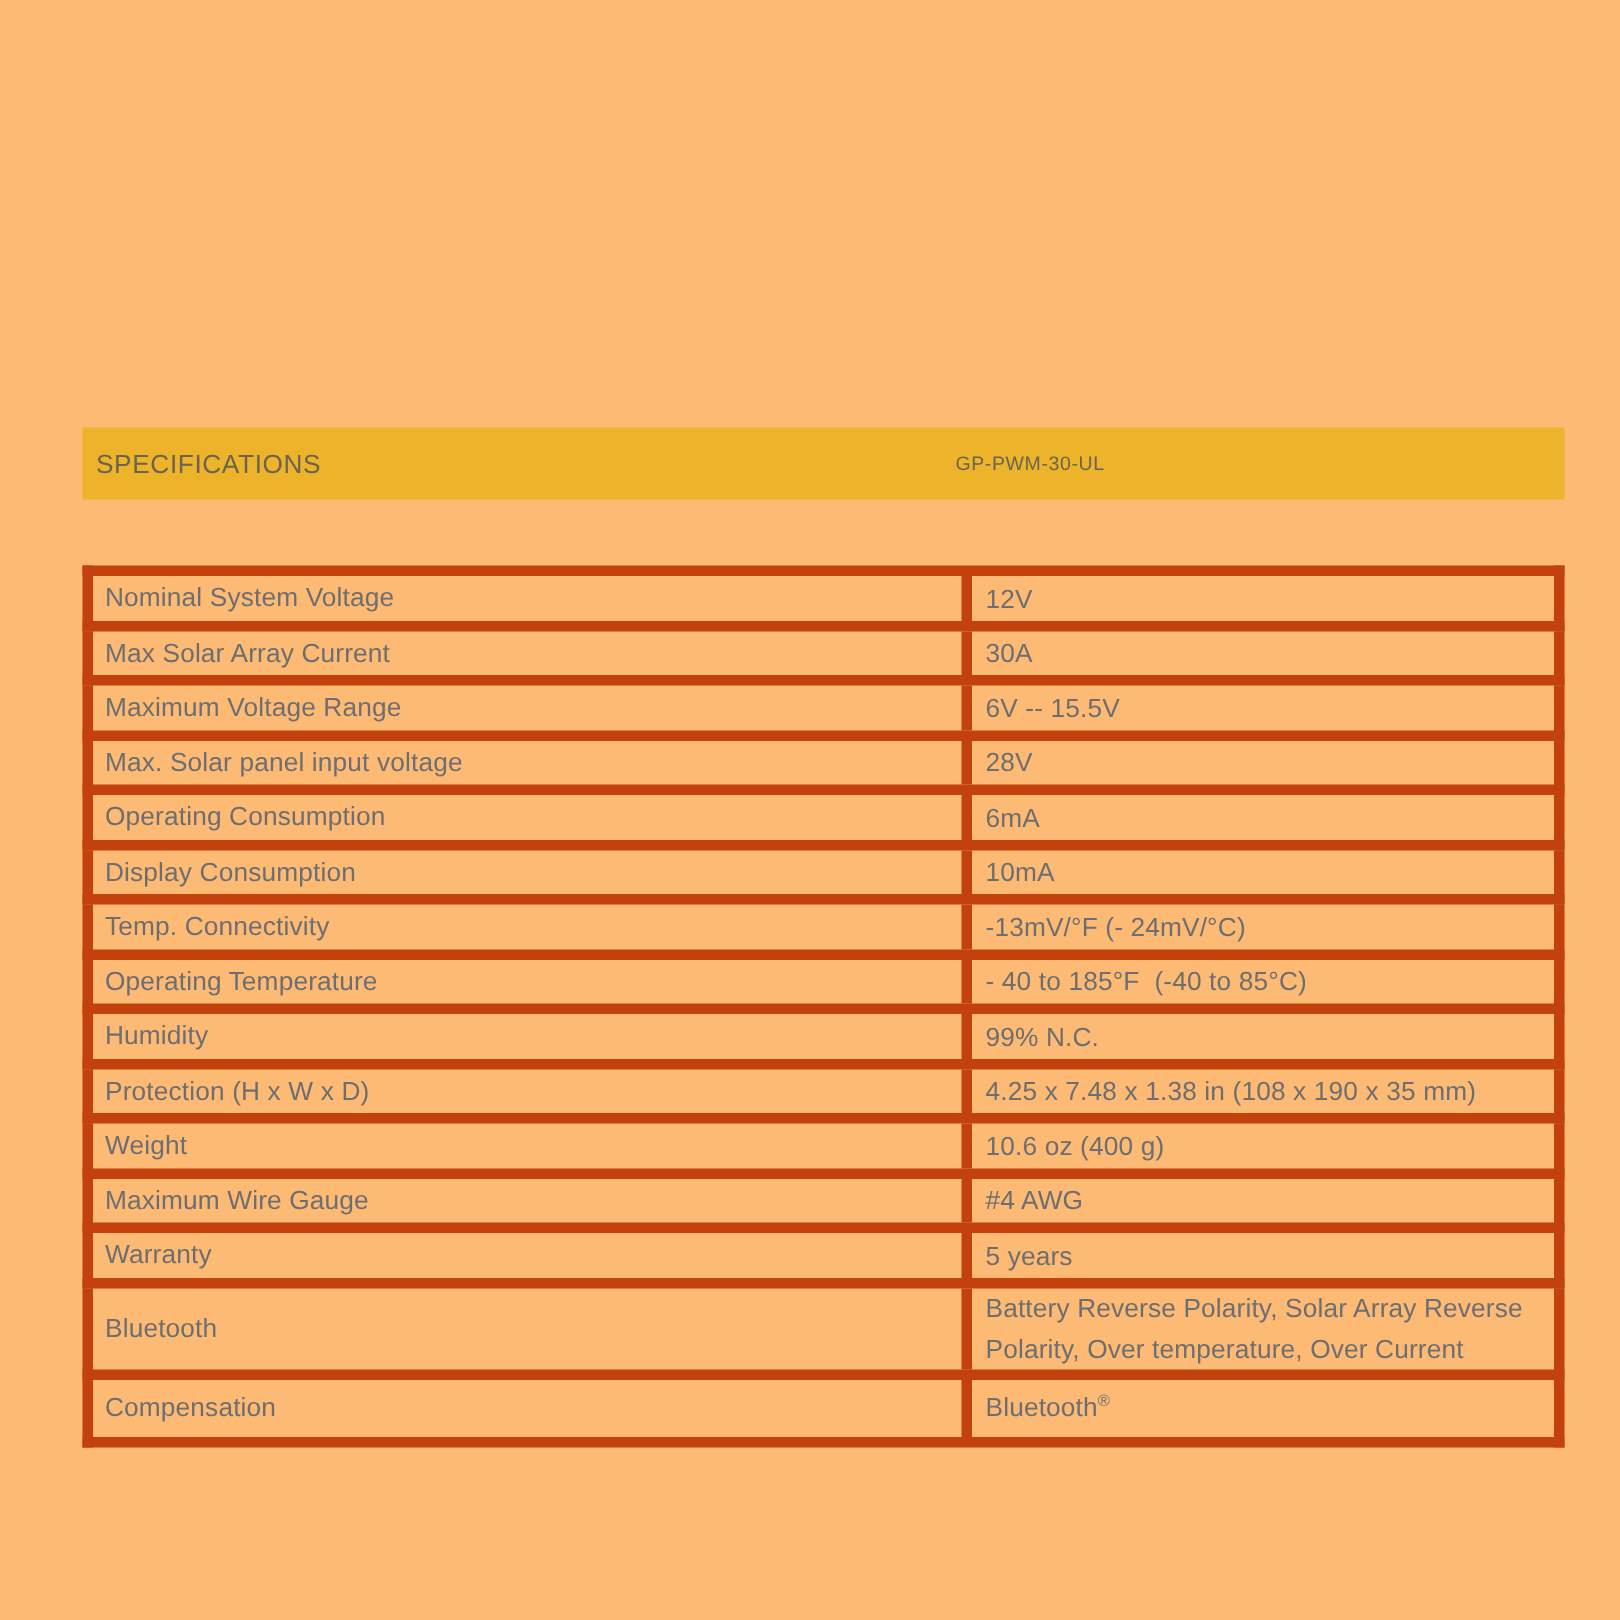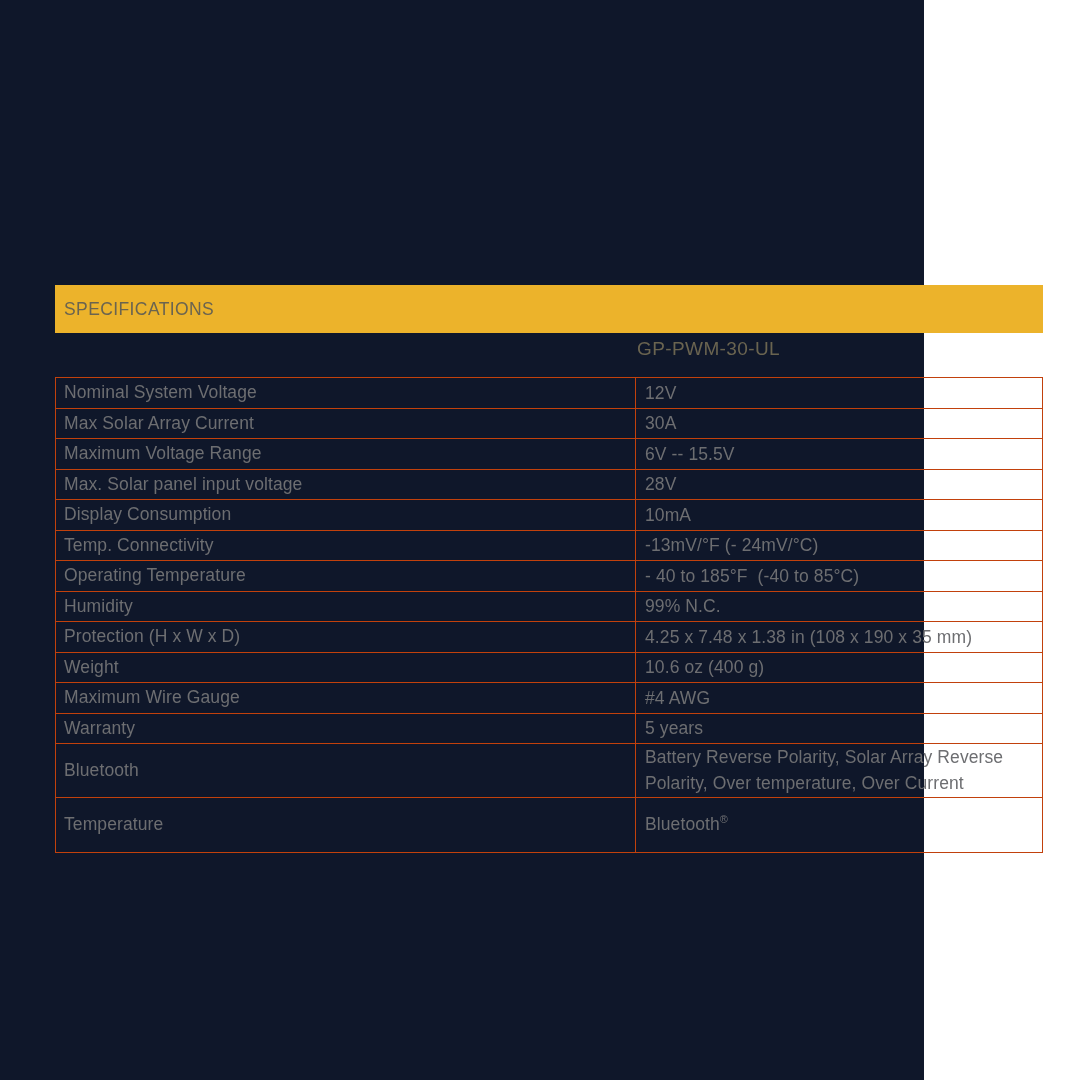--- a/index.html
+++ b/index.html
@@ -6,23 +6,23 @@
     margin: 0;
     padding: 0;
     background: #ffffff;
     width: 1080px;
     height: 1080px;
     font-family: "Liberation Sans", "DejaVu Sans", sans-serif;
     overflow: hidden;
   }
   .page {
     position: relative;
-    width: 924px;
+    width: 1080px;
     height: 1080px;
-    background: #0f172a;
+    background: #fdba74;
   }
   .spec-table-wrap {
     position: absolute;
     left: 55px;
     top: 285px;
     width: 988px;
   }
   .spec-header {
     display: flex;
     height: 48px;
@@ -36,32 +36,31 @@
     box-sizing: border-box;
     font-size: 17.5px;
     letter-spacing: 0.4px;
     color: #6A6450;
   }
   .spec-header .hcol2 {
     flex: 1;
     line-height: 48px;
     padding-left: 10px;
     box-sizing: border-box;
-    font-size: 19px;
+    font-size: 13px;
     letter-spacing: 0.4px;
     color: #6A6450;
-    margin-top: 40px;
   }
   table.spec-body {
     width: 988px;
     border-collapse: collapse;
     table-layout: fixed;
   }
   table.spec-body, table.spec-body td {
-    border: 1px solid #c2410c;
+    border: 7px solid #c2410c;
     margin-top: 44px;
   }
   table.spec-body td {
     font-size: 17.5px;
     color: #6D6E71;
     letter-spacing: 0.1px;
     vertical-align: middle;
     padding: 0;
     overflow: hidden;
   }
@@ -105,20 +104,24 @@
           </tr>
           <tr>
             <td class="l">Maximum Voltage Range</td>
             <td class="v">6V -- 15.5V</td>
           </tr>
           <tr>
             <td class="l">Max. Solar panel input voltage</td>
             <td class="v">28V</td>
           </tr>
           <tr>
+            <td class="l">Operating Consumption</td>
+            <td class="v">6mA</td>
+          </tr>
+          <tr>
             <td class="l">Display Consumption</td>
             <td class="v">10mA</td>
           </tr>
           <tr>
             <td class="l">Temp. Connectivity</td>
             <td class="v">-13mV/°F (- 24mV/°C)</td>
           </tr>
           <tr>
             <td class="l">Operating Temperature</td>
             <td class="v">- 40 to 185°F  (-40 to 85°C)</td>
@@ -141,19 +144,19 @@
           </tr>
           <tr>
             <td class="l">Warranty</td>
             <td class="v">5 years</td>
           </tr>
           <tr>
             <td class="l">Bluetooth</td>
             <td class="v">Battery Reverse Polarity, Solar Array Reverse Polarity, Over temperature, Over Current</td>
           </tr>
           <tr>
-            <td class="l">Temperature</td>
+            <td class="l">Compensation</td>
             <td class="v">Bluetooth<sup>®</sup></td>
           </tr>
         </tbody>
     </table>
   </div>
 </div>
 
 </body></html>

